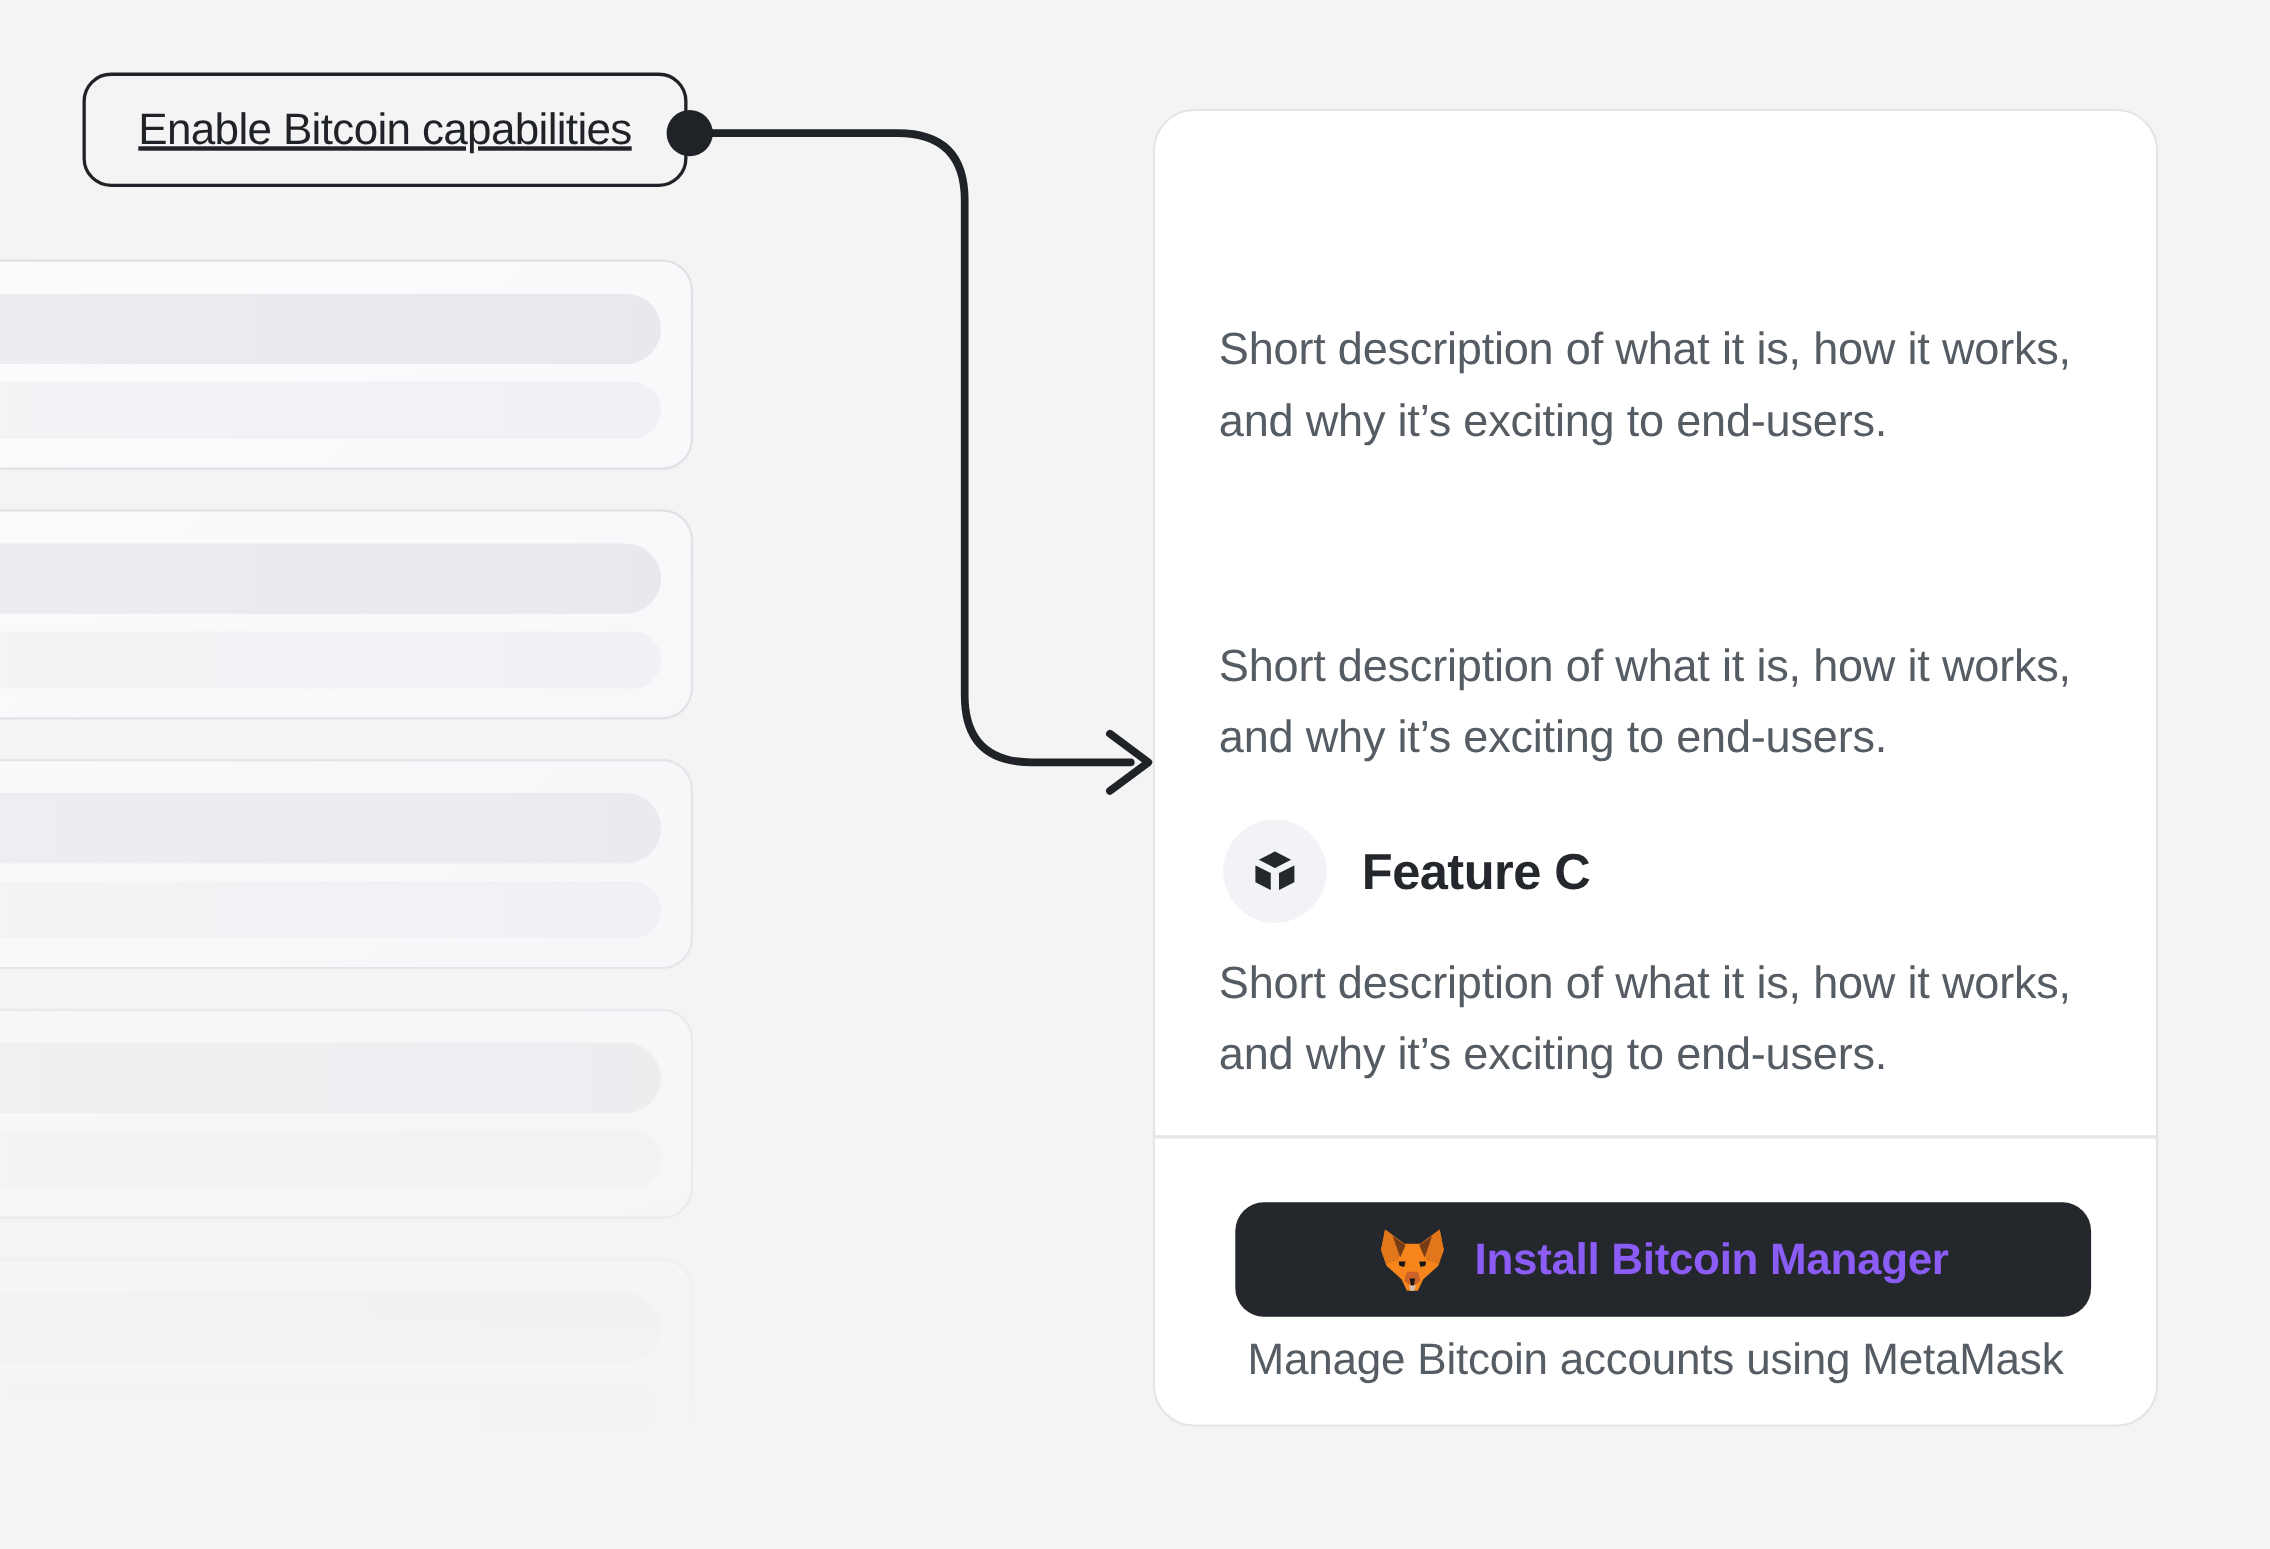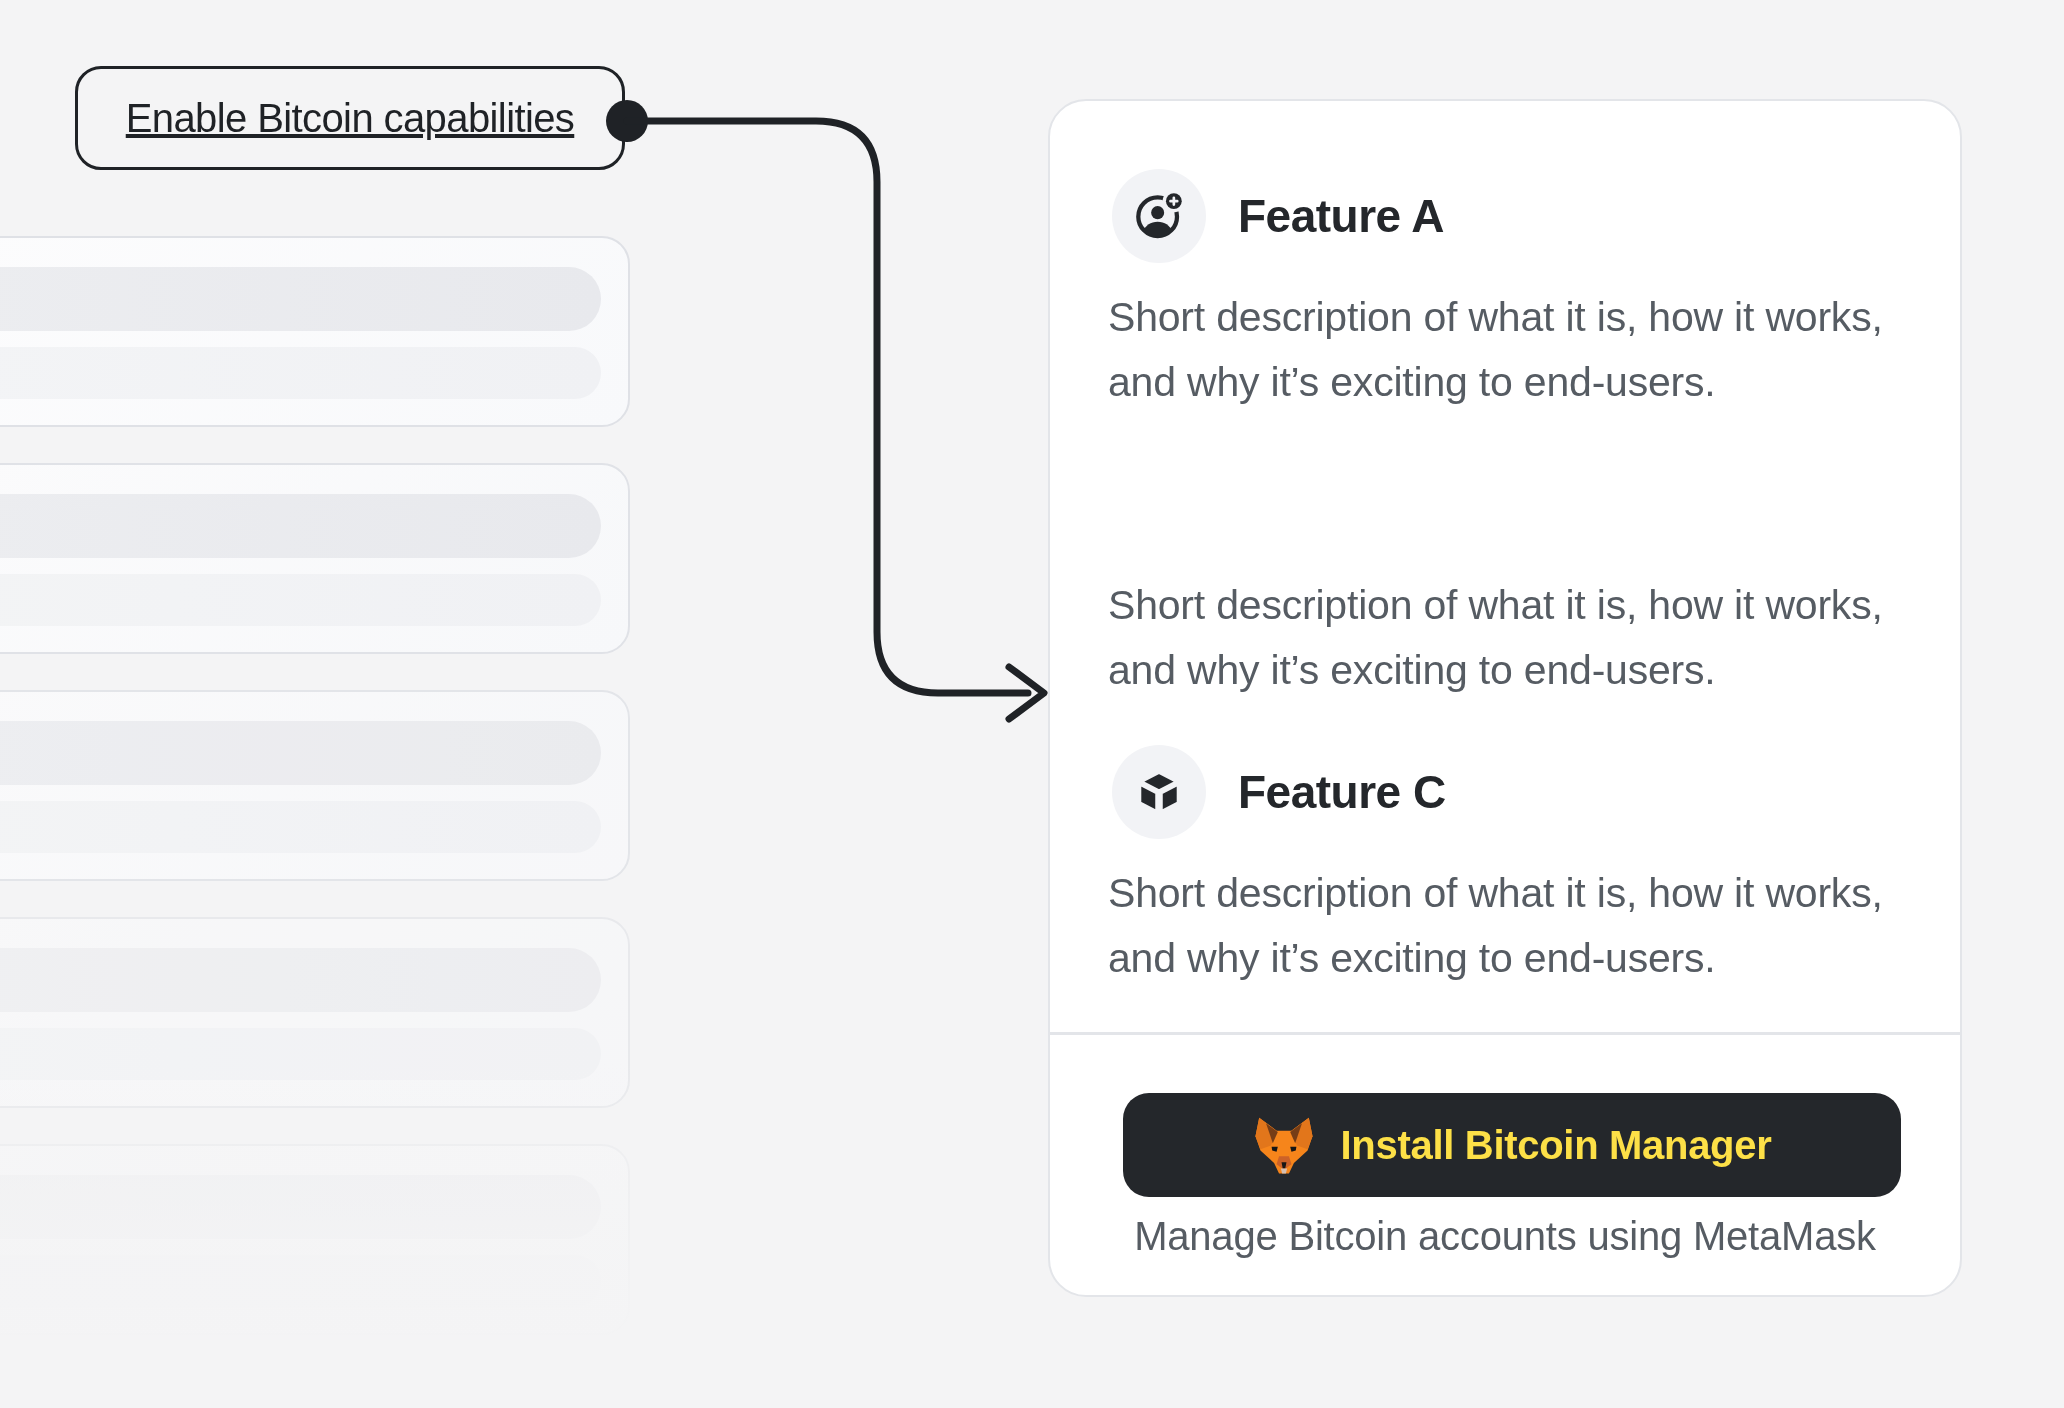--- a/index.html
+++ b/index.html
@@ -79,21 +79,21 @@
   .card-divider{
     position:absolute;left:0;top:931px;width:100%;height:3px;background:var(--card-border);
   }
   .install-btn{
     position:absolute;left:73px;top:992px;width:778px;height:104px;
     background:var(--dark);border:none;border-radius:26px;cursor:pointer;
     display:flex;align-items:center;justify-content:center;gap:26px;
     font-family:"Liberation Sans", sans-serif;
   }
   .install-btn .btn-label{
-    font-size:40px;font-weight:700;color:#fde047;letter-spacing:-.3px;
+    font-size:40px;font-weight:700;color:#8b5cf6;letter-spacing:-.3px;
   }
   .footer-caption{
     position:absolute;left:0;top:1113px;width:100%;text-align:center;
     font-size:40px;color:var(--gray);letter-spacing:-.2px;
   }
   .icon-svg{display:block;}
 </style>
 </head>
 <body>
 
@@ -128,33 +128,20 @@
   </div>
 
   <svg class="connector" viewBox="0 0 2064 1408" fill="none">
     <circle cx="627" cy="121" r="21" fill="#1f2226"></circle>
     <path d="M627 121 H 816 Q 877 121 877 182 V 632 Q 877 693 938 693 H 1028" stroke="#1f2226" stroke-width="7" stroke-linecap="round" fill="none"></path>
     <path d="M1009 667 L1044 693 L1009 719" stroke="#1f2226" stroke-width="7" stroke-linecap="round" stroke-linejoin="round" fill="none"></path>
   </svg>
 
   <div class="feature-card">
 
-    <div class="feature-row row-0">
-      <span class="icon-bubble">
-        <svg class="icon-svg" width="54" height="54" viewBox="0 0 24 24">
-          <circle cx="11.4" cy="12.3" r="8.6" fill="none" stroke="#24272b" stroke-width="1.9"></circle>
-          <circle cx="11.4" cy="10.5" r="2.9" fill="#24272b"></circle>
-          <path d="M11.4 14.6c-3.1 0-5.5 1.7-6.3 4a8.6 8.6 0 0 0 12.6 0c-.8-2.3-3.2-4-6.3-4Z" fill="#24272b"></path>
-          <circle cx="18.6" cy="5.4" r="5" fill="#f2f3f6"></circle>
-          <circle cx="18.6" cy="5.4" r="3.5" fill="#24272b"></circle>
-          <path d="M18.6 3.9v3M17.1 5.4h3" stroke="#f2f3f6" stroke-width="1.2" stroke-linecap="round"></path>
-        </svg>
-      </span>
-      <span class="feature-title">Feature A</span>
-    </div>
     <p class="feature-desc desc-0">Short description of what it is, how it works, and why it’s exciting to end-users.</p>
 
     <p class="feature-desc desc-1">Short description of what it is, how it works, and why it’s exciting to end-users.</p>
 
     <div class="feature-row row-2">
       <span class="icon-bubble">
         <svg class="icon-svg" width="50" height="50" viewBox="0 0 24 24">
           <g fill="#24272b" stroke="#f2f3f6" stroke-width="1.4" stroke-linejoin="round">
             <polygon points="12,2.6 20.6,7 12,11.4 3.4,7"></polygon>
             <polygon points="2.8,8.3 10.9,12.4 10.9,21.4 2.8,17.2"></polygon>

